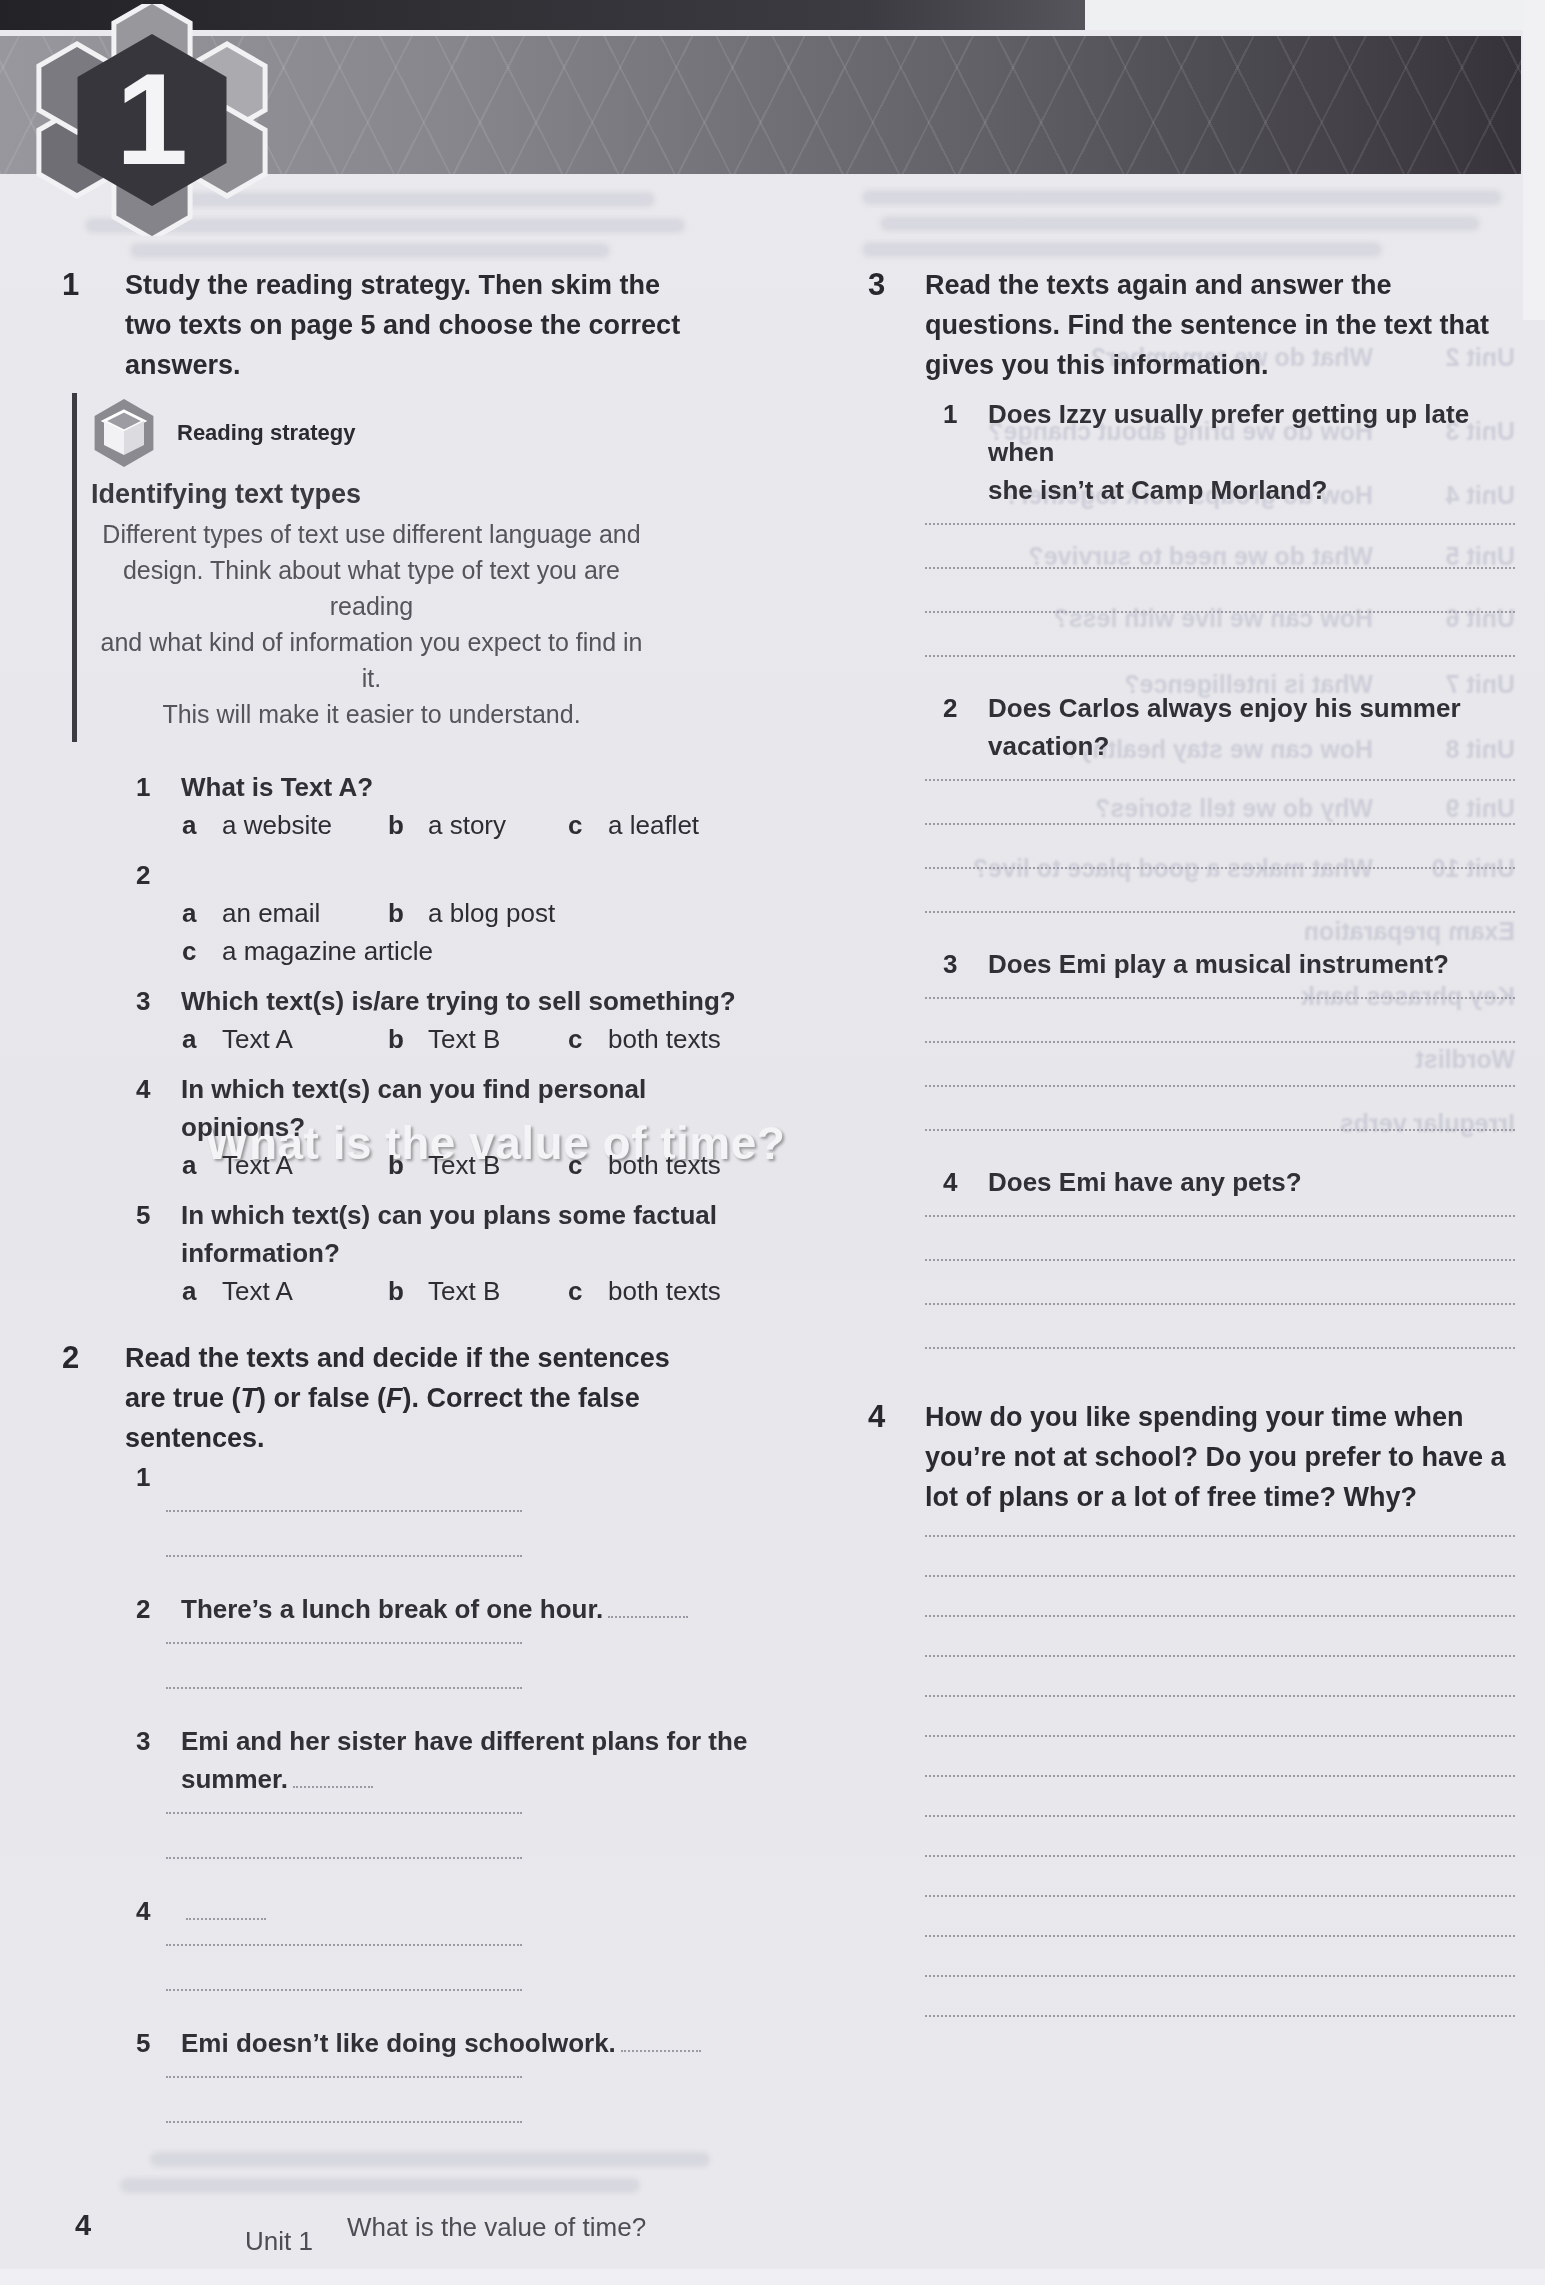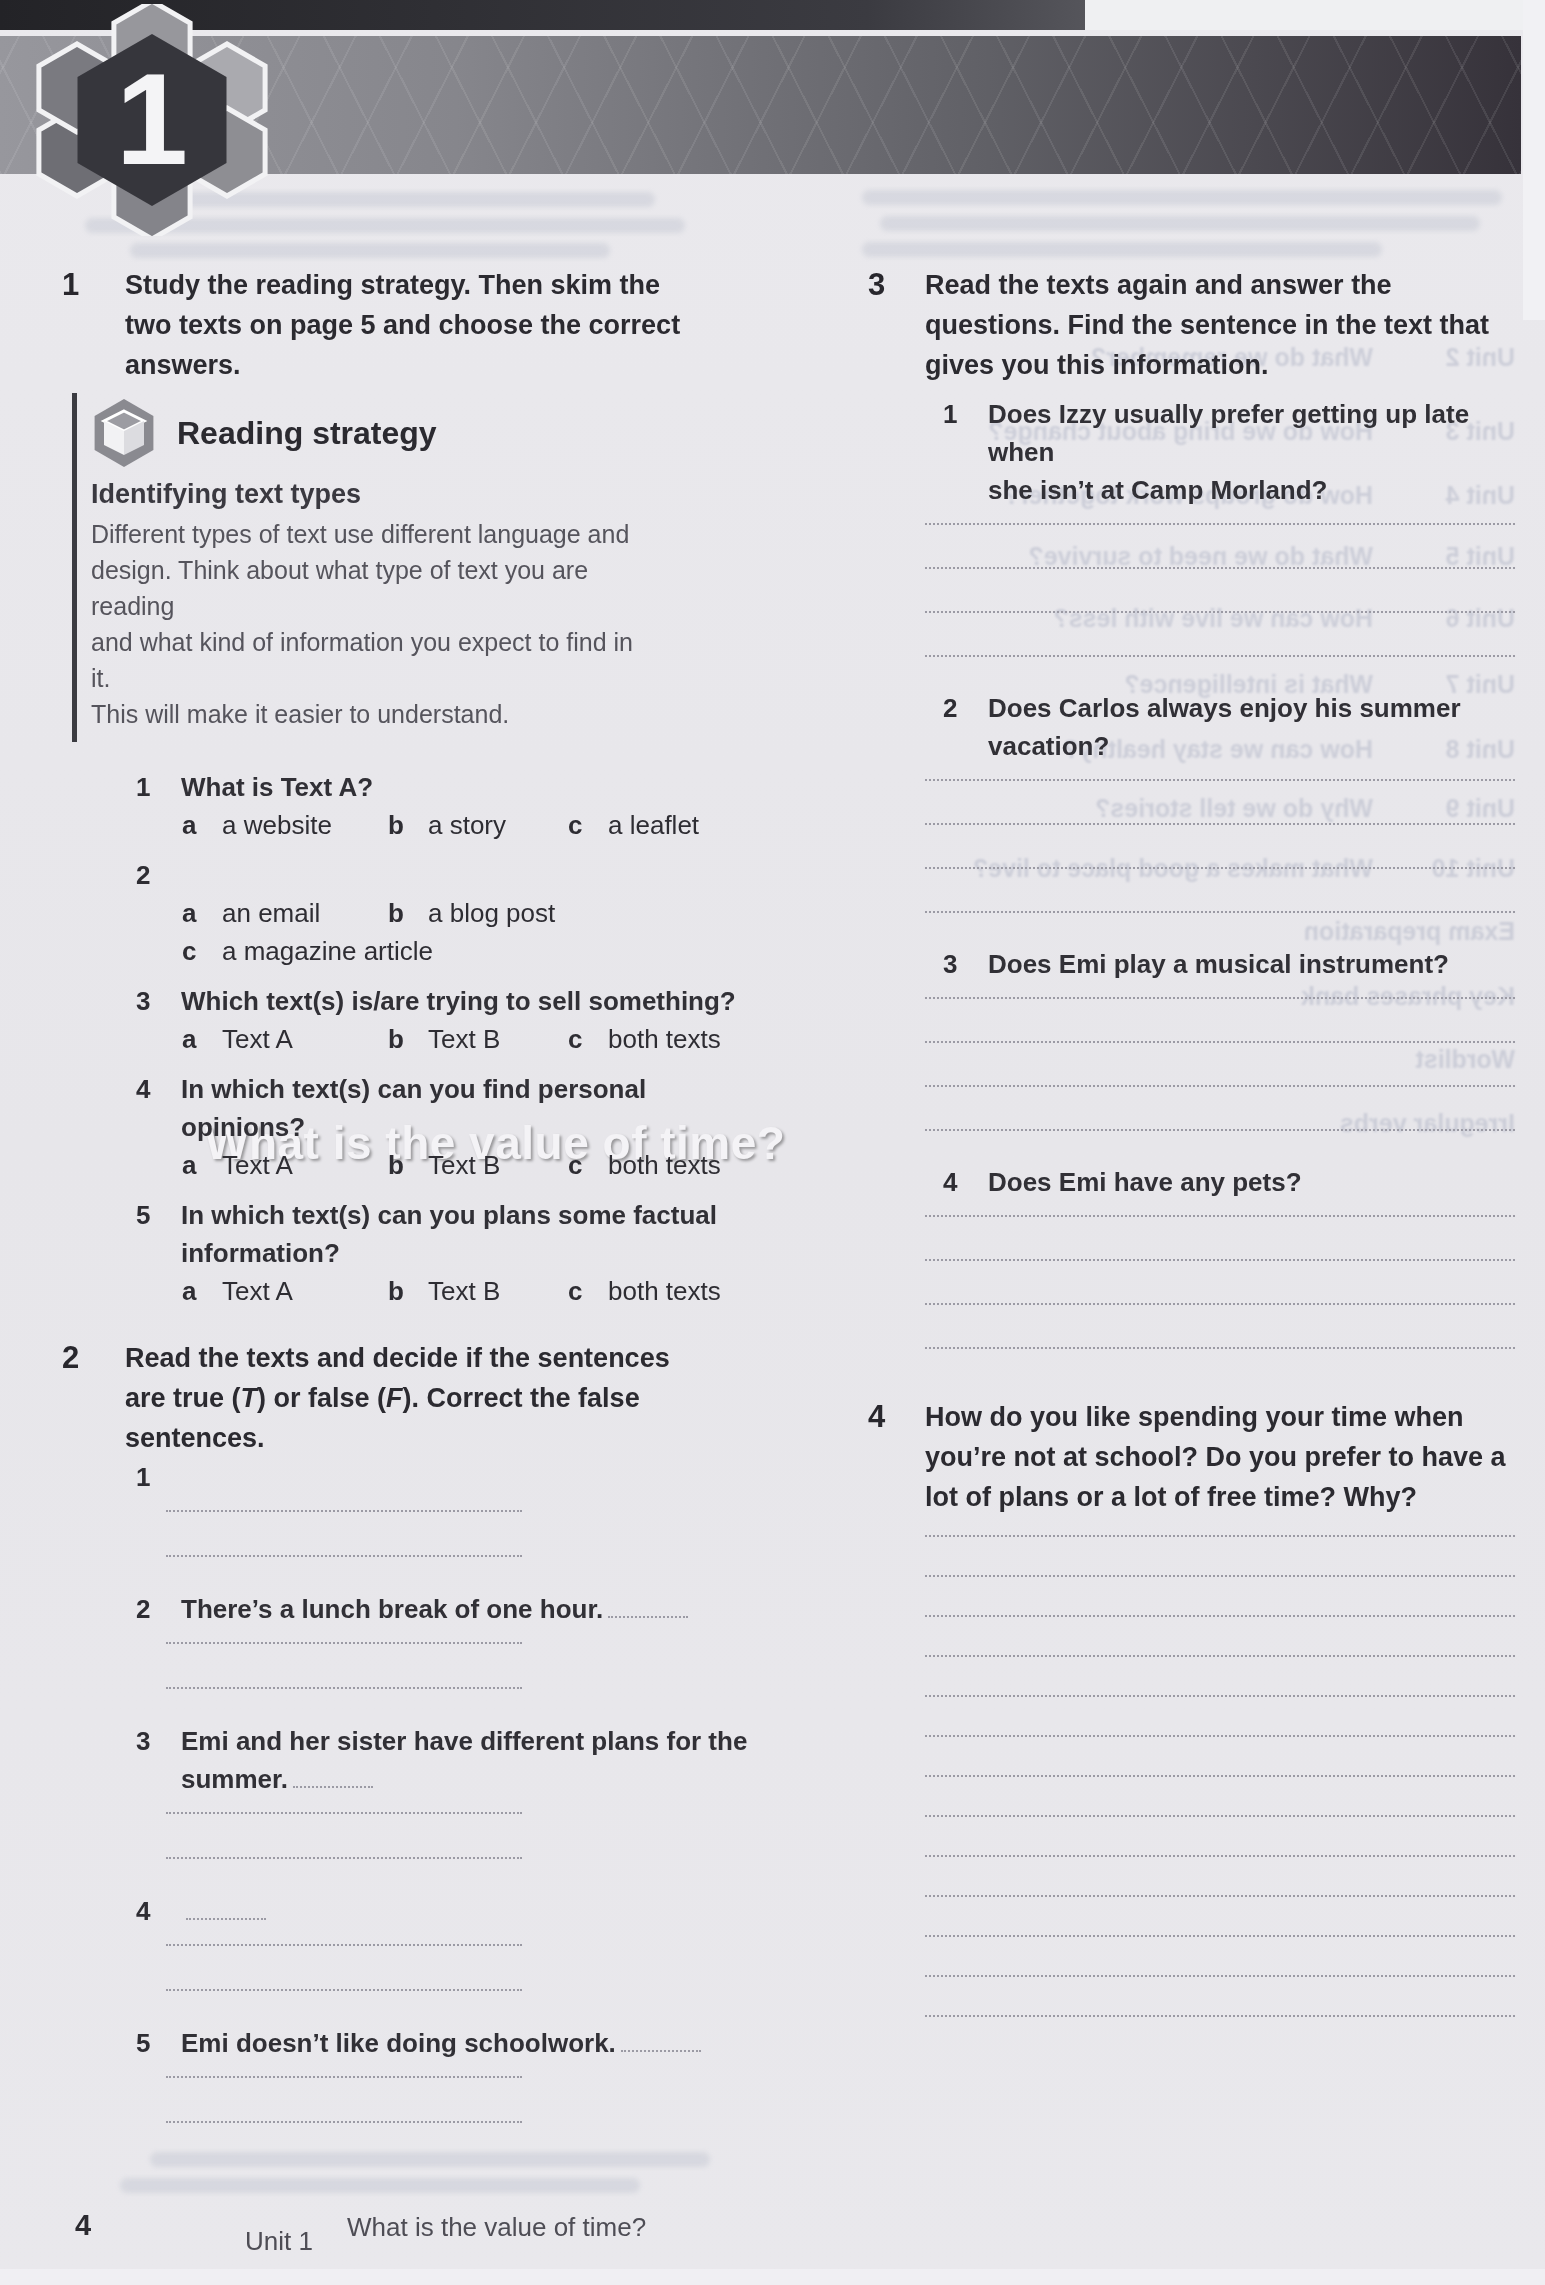--- a/index.html
+++ b/index.html
@@ -36,23 +36,23 @@
   
   .col{position:absolute;top:245px;z-index:2;}
   .col-left{left:48px;width:720px;}
   .col-right{left:855px;width:665px;}
   .ex-head{display:flex;}
   .ex-num{flex:none;width:77px;padding-left:14px;font-size:31px;font-weight:bold;color:#28272d;line-height:40px;}
   .h-text{font-size:27px;line-height:40px;font-weight:bold;width:605px;white-space:pre-line;color:#2b2a30;}
   
   .strategy{margin-left:24px;margin-top:8px;border-left:5px solid #3b3b41;padding:4px 0 10px 14px;width:580px;}
   .s-head{display:flex;align-items:center;gap:20px;}
-  .s-title{font-size:32px;font-weight:bold;color:#2b2a30;}
+  .s-title{font-size:22px;font-weight:bold;color:#2b2a30;}
   .s-sub{margin-top:10px;font-size:27px;font-weight:bold;color:#3a3940;}
-  .s-body{margin-top:6px;font-size:25px;line-height:36px;color:#55545c;white-space:pre-line;}
+  .s-body{margin-top:6px;font-size:25px;line-height:36px;color:#55545c;white-space:pre-line;text-align:center;}
   
   .q{margin-top:12px;}
   .q-row{display:flex;}
   .q-n{flex:none;width:45px;margin-left:88px;font-weight:bold;font-size:26px;line-height:38px;}
   .q-text{font-size:26px;line-height:38px;width:575px;white-space:pre-line;color:#313036;font-weight:bold;}
   .opts{display:flex;margin-left:134px;}
   .opt{display:flex;}
   .opt.w1{width:206px;}
   .opt.w2{width:180px;}
   .opt-l{flex:none;width:40px;font-weight:bold;font-size:26px;line-height:38px;}

